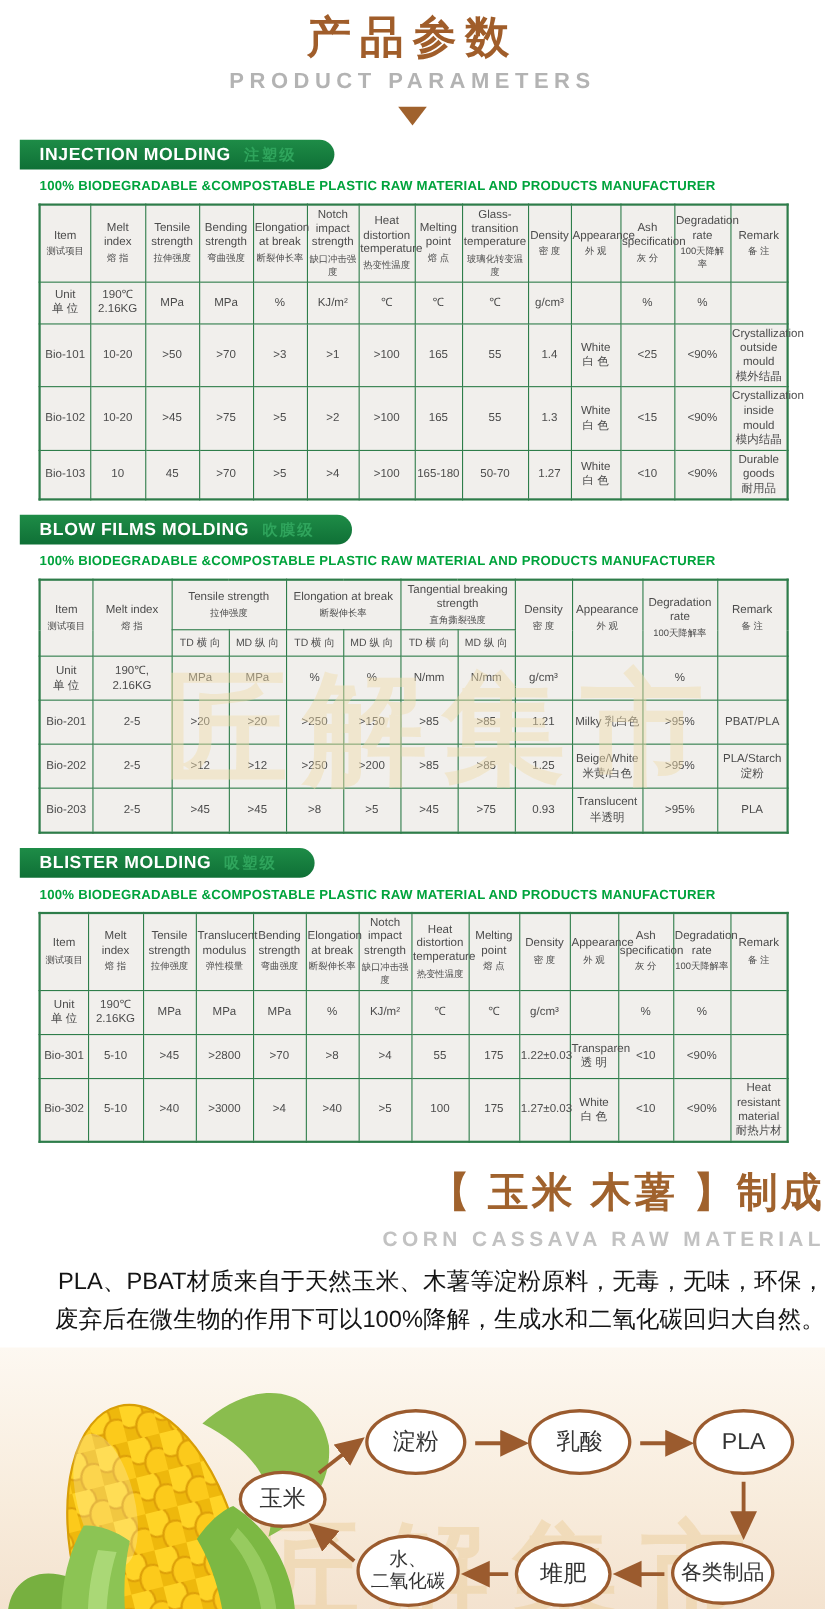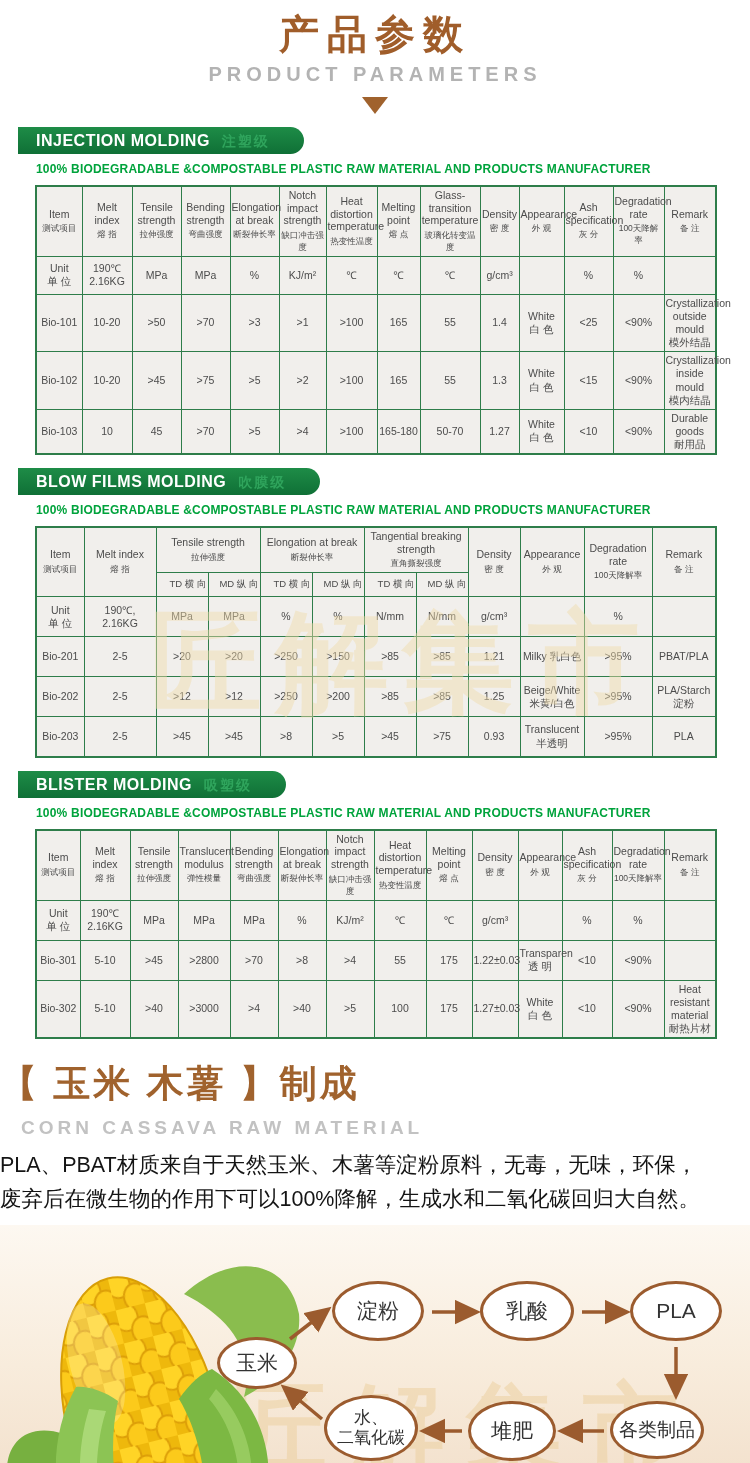--- a/index.html
+++ b/index.html
@@ -23,34 +23,34 @@
 
   
   .tablewrap { position:relative; }
   table { border-collapse:collapse; table-layout:fixed; width:680px; margin-left:35px;
           background:#f1efec; border:2px solid #2e7d4a; }
   th, td { border:1px solid #2e7d4a; text-align:center; vertical-align:middle;
            color:#4c4c4c; white-space:pre-line; padding:2px 1px; font-weight:normal; }
   td { font-size:10.5px; line-height:1.25; }
   th .en { display:block; font-size:10.5px; line-height:1.2; }
   th .cn { display:block; font-size:8.5px; margin-top:3px; }
-  th.sub { font-size:9.5px;text-align:right; }
+  th.sub { font-size:9.5px; }
   .t1 thead th { height:68px; }
   .t1 tbody td { height:38px; }
   .t2 thead tr.grp th { height:36px; }
   .t2 thead tr.subrow th { height:24px; }
   .t2 tbody td { height:40px; }
   .t3 thead th { height:64px; }
   .t3 tbody td { height:40px; }
 
   .wm { position:absolute; pointer-events:none; font-weight:bold; z-index:2; white-space:nowrap; }
   .wm-t2 { left:150px; top:62px; font-size:112px; letter-spacing:14px; color:#f0dcab; opacity:.45; }
 
   
-  .corn-intro { text-align:left; margin-top:20px; }
+  .corn-intro { text-align:right; margin-top:20px; }
   .corn-title { font-size:37px; font-weight:bold; color:#a0622d; letter-spacing:3px; }
   .corn-sub { font-size:19px; color:#c2c2c2; letter-spacing:4px; margin-top:8px; font-weight:bold;padding-left:21px; }
   .corn-desc { font-size:21.5px; color:#141414; line-height:1.58; margin-top:10px; }
 
   
   .diagram { position:relative; width:750px; height:312px; margin-top:8px;
              background:linear-gradient(180deg,#fdf8f1 0%,#f8ecdc 45%,#f0dbc5 100%); }
   .wm-diag { left:232px; top:140px; font-size:95px; letter-spacing:22px; color:#eccf9d; opacity:.5; z-index:1; }
   .corn-svg { position:absolute; left:-6px; top:14px; z-index:2; }
   .arrows-svg { position:absolute; left:0; top:0; z-index:3; }

